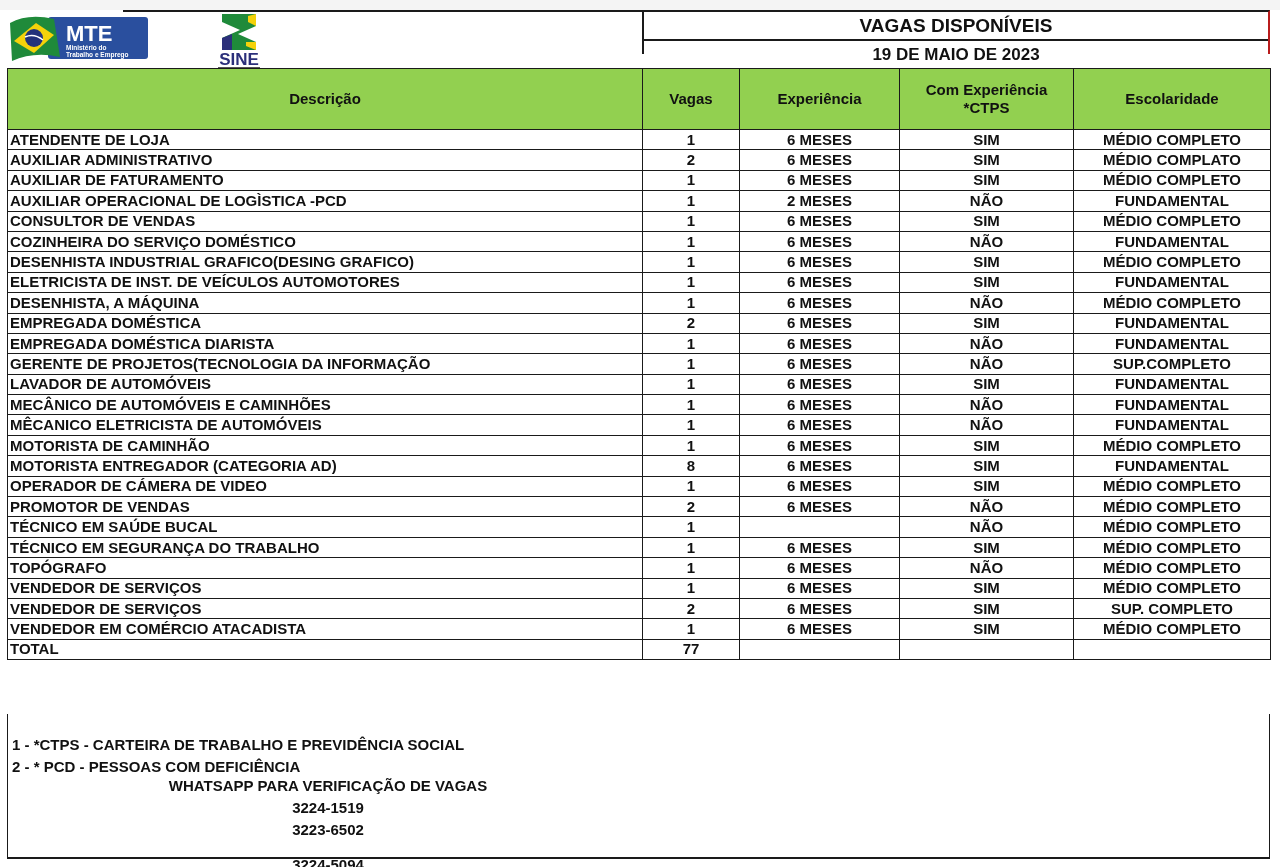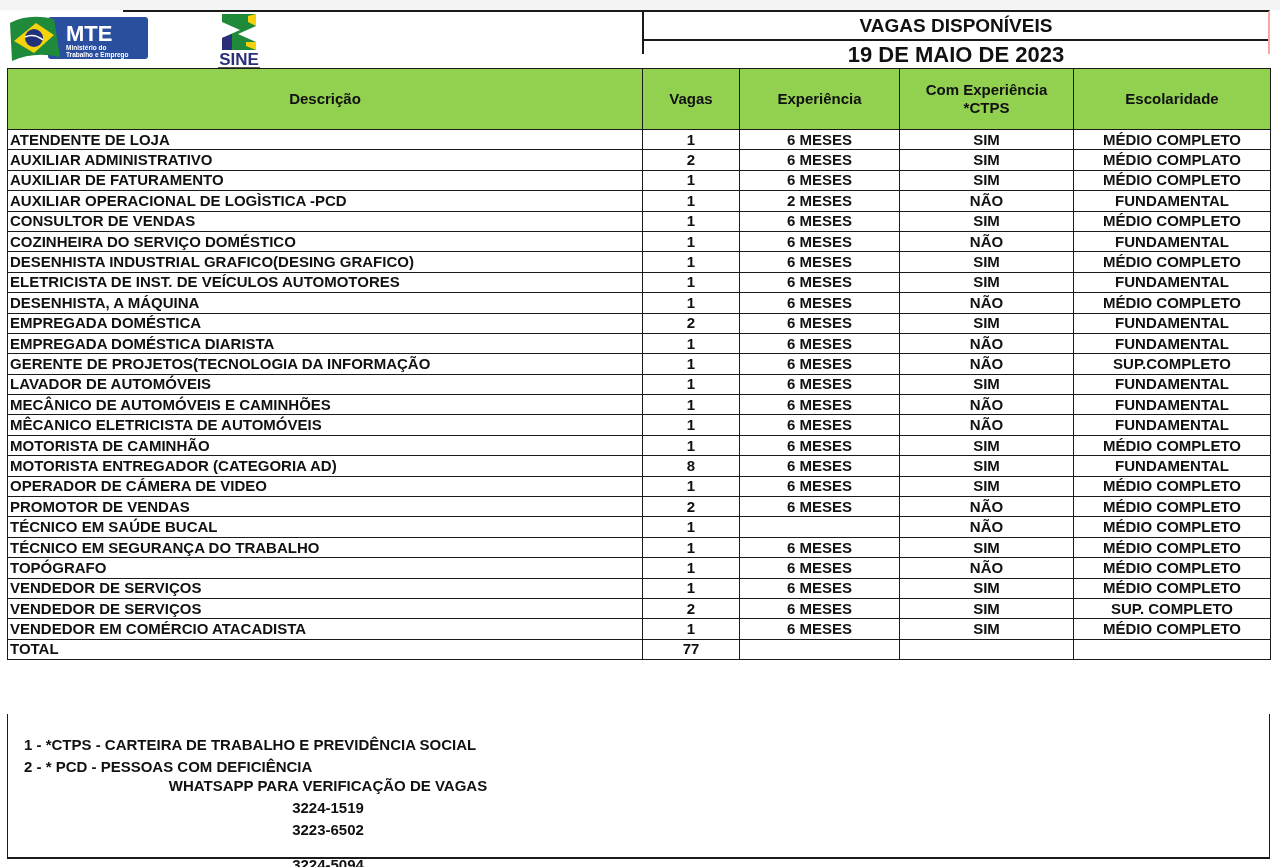--- a/index.html
+++ b/index.html
@@ -6,47 +6,47 @@
   body { width: 1280px; height: 867px; position: relative; overflow: hidden;
          font-family: "Liberation Sans", sans-serif; color: #111; }
   .topband { position: absolute; left: 0; top: 0; width: 1280px; height: 10px; background: #f4f4f4; }
 
   
   .logo-mte { position: absolute; left: 8px; top: 13px; width: 142px; height: 50px; }
   .logo-sine { position: absolute; left: 208px; top: 12px; width: 62px; height: 58px; }
 
   
   .title-box { position: absolute; left: 642px; top: 10px; width: 628px; height: 44px;
-               border-top: 2px solid #1a1a1a; border-right: 2px solid #fca5a5; border-left: 2px solid #1a1a1a; box-sizing: border-box; }
+               border-top: 2px solid #1a1a1a; border-right: 2px solid #b91c1c; border-left: 2px solid #1a1a1a; box-sizing: border-box; }
   .title-line { position: absolute; left: 123px; top: 10px; width: 520px; height: 2px; background: #1a1a1a; }
   .title-row { height: 28px; display: flex; align-items: center; justify-content: center;
                font-weight: bold; font-size: 19px; }
   .title-row.first { border-bottom: 2px solid #1a1a1a; height: 27px; }
-  .title-row.second { font-size: 22px; }
+  .title-row.second { font-size: 17px; }
 
   
   table.vagas { position: absolute; left: 7px; top: 68px; width: 1263px;
                 border-collapse: collapse; table-layout: fixed; }
   table.vagas th, table.vagas td { border: 1.5px solid #1a1a1a; padding: 0; }
   table.vagas thead th { background: #92d050; height: 60px; font-size: 15px; font-weight: bold;
                          text-align: center; vertical-align: middle; line-height: 18px; }
   table.vagas tbody td { height: 19.4px; font-size: 15px; font-weight: bold; line-height: 18px;
                          text-align: center; white-space: nowrap; overflow: hidden; }
   table.vagas tbody td.desc { text-align: left; padding-left: 2px; }
   col.c-desc { width: 635px; }
   col.c-vagas { width: 97px; }
   col.c-exp { width: 160px; }
   col.c-ctps { width: 174px; }
   col.c-esc { width: 197px; }
 
   
   .notes { position: absolute; left: 7px; top: 714px; width: 1263px; height: 145px;
            border-left: 1.5px solid #1a1a1a; border-right: 1.5px solid #1a1a1a; border-bottom: 2px solid #1a1a1a;
            box-sizing: border-box; font-weight: bold; font-size: 15px; }
-  .note { position: absolute; left: 16px; white-space: nowrap; }
+  .note { position: absolute; left: 4px; white-space: nowrap; }
   .note.n1 { top: 22px; }
   .note.n2 { top: 44px; }
   .center-text { position: absolute; left: 0; width: 640px; text-align: center; white-space: nowrap; }
   .wa { top: 63px; }
   .ph1 { top: 85px; }
   .ph2 { top: 107px; }
   .ph3 { top: 142px; }
 </style>
 </head>
 <body>

